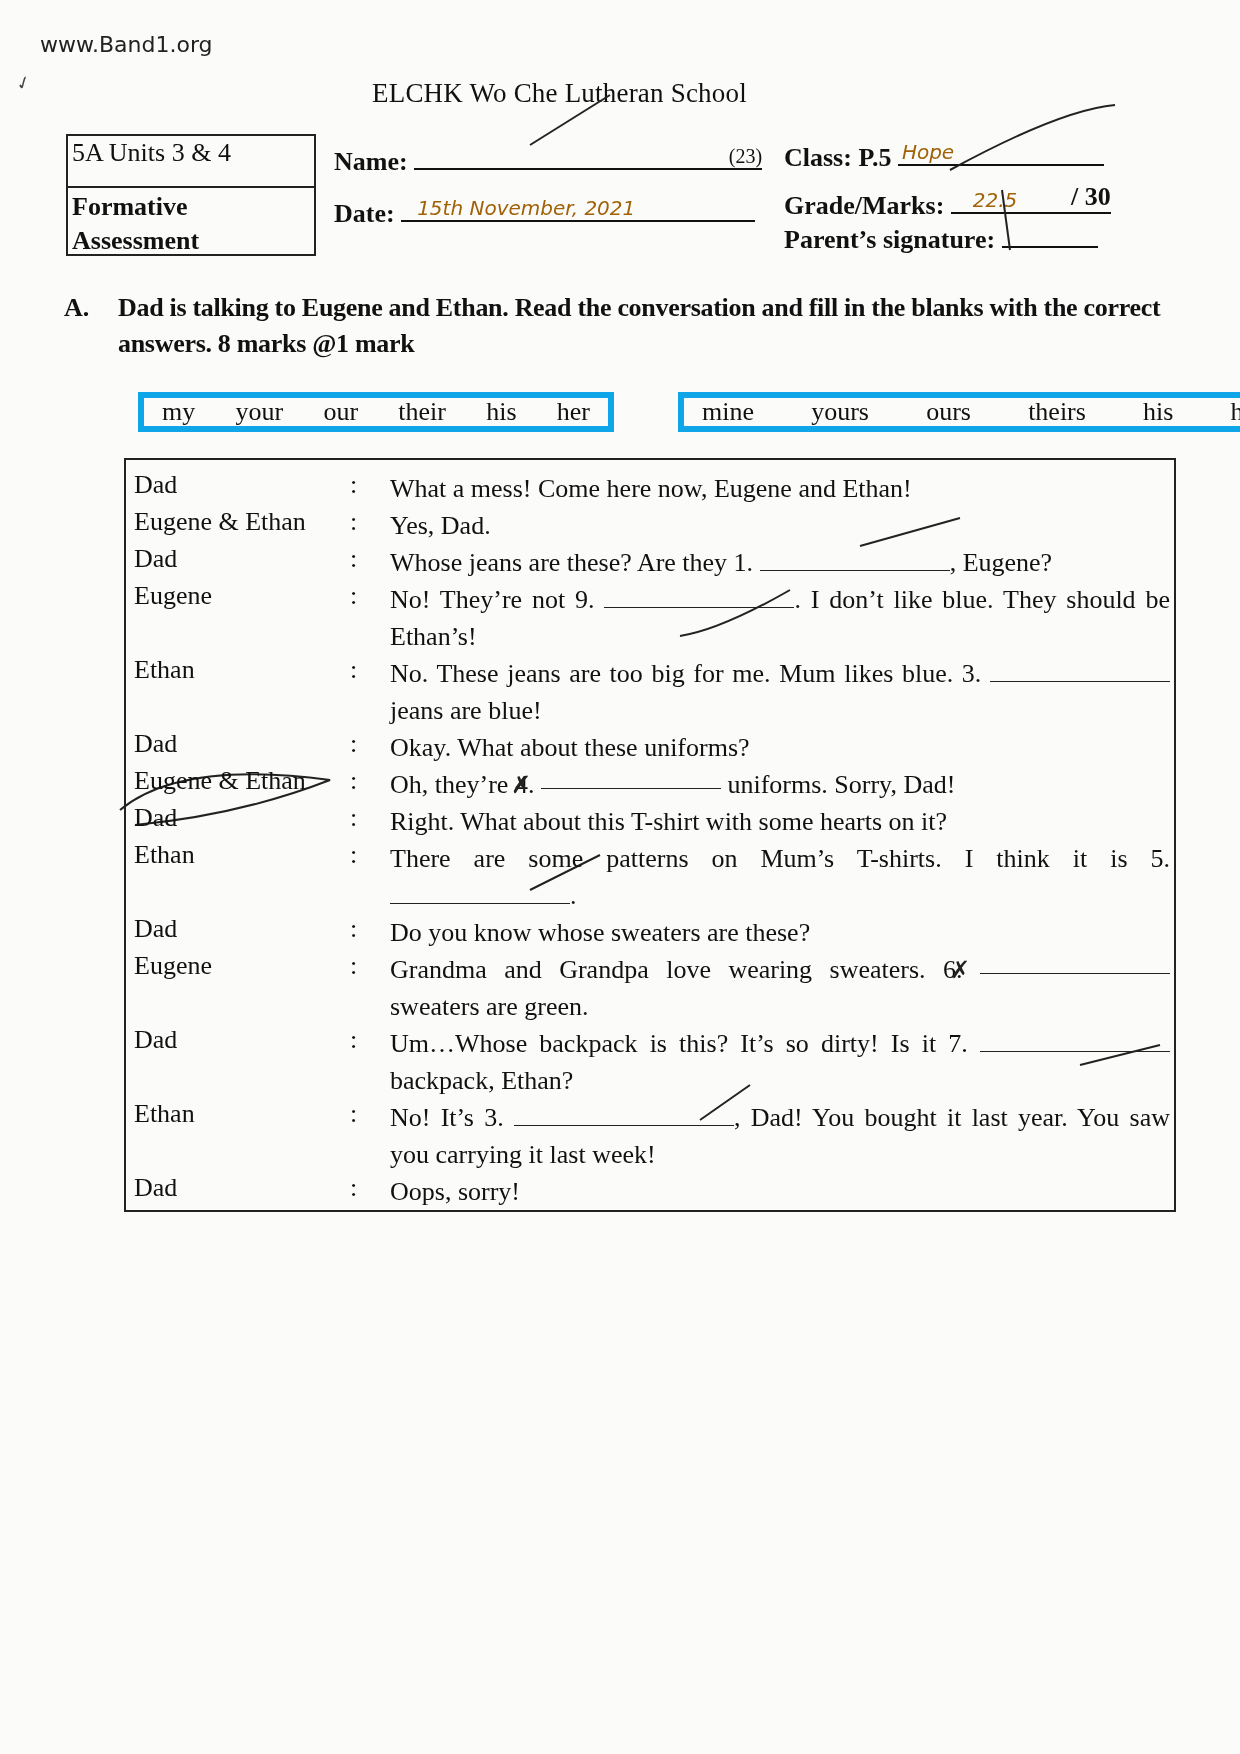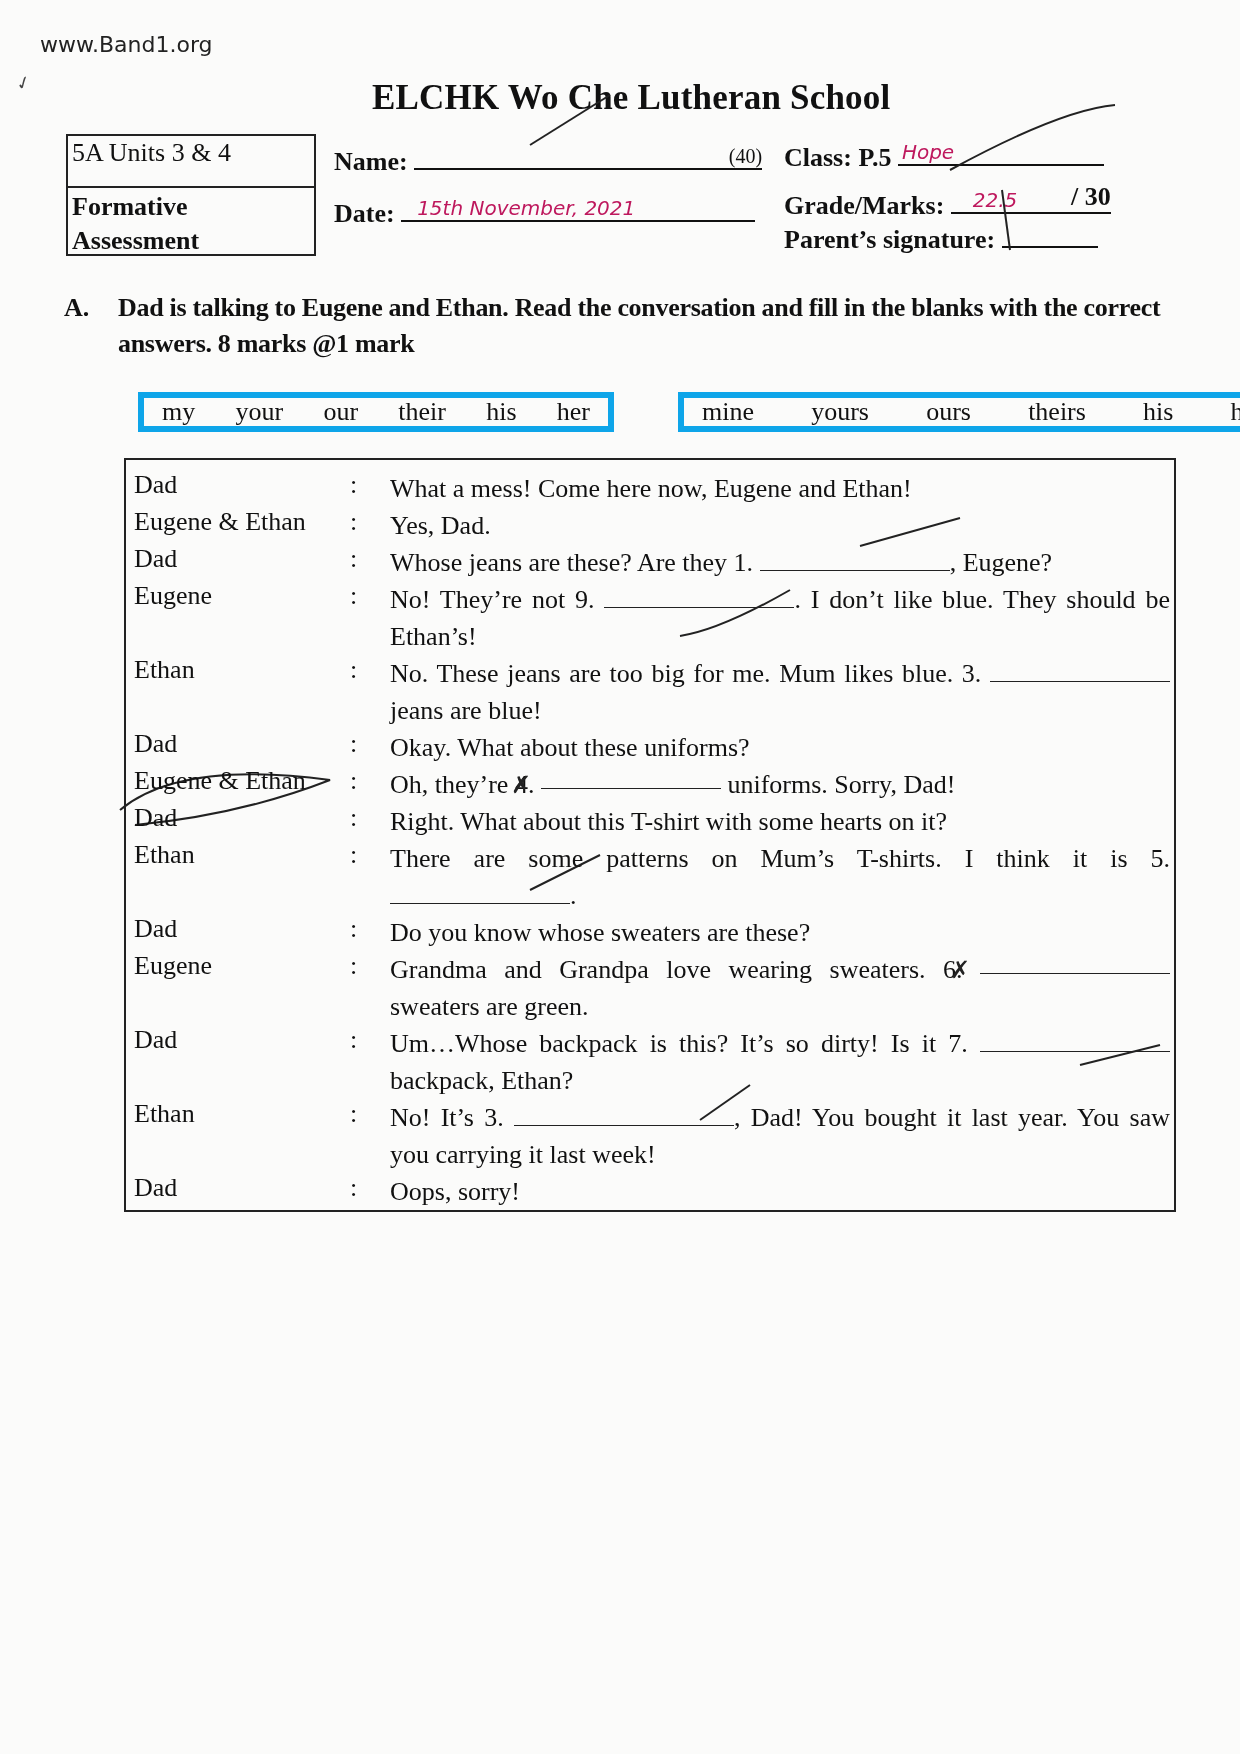--- a/index.html
+++ b/index.html
@@ -8,32 +8,32 @@
     background: #fbfbfa; color: #111;
     font-family: "Liberation Serif", serif;
   }
   .watermark {
     position: absolute; left: 40px; top: 32px;
     font-family: "DejaVu Sans", sans-serif; font-size: 22px; color: #222;
   }
   .tick-mark { position: absolute; left: 16px; top: 72px; font-size: 18px; color: #444; transform: rotate(-20deg); }
   .school-title {
     position: absolute; left: 372px; top: 78px;
-    font-weight: bold; font-size: 35px; letter-spacing: 0.2px;
+    font-weight: normal; font-size: 27px; letter-spacing: 0.2px;
   }
   .info-box {
     position: absolute; left: 66px; top: 134px; width: 250px; height: 122px;
     border: 2px solid #222; box-sizing: border-box;
   }
   .info-box .cell1 { height: 52px; border-bottom: 2px solid #222; box-sizing: border-box;
     font-weight: normal; font-size: 26px; padding: 2px 0 0 4px; }
   .info-box .cell2 { font-weight: bold; font-size: 26px; padding: 2px 0 0 4px; line-height: 34px; }
   .field { position: absolute; font-weight: bold; font-size: 26px; white-space: nowrap; }
   .line { display: inline-block; border-bottom: 2.5px solid #111; vertical-align: baseline; position: relative; height: 26px; }
-  .hw { font-family: "DejaVu Sans", sans-serif; font-weight: normal; font-style: italic; color: #be185d; font-size: 20px; position: absolute; bottom: 0; }
+  .hw { font-family: "DejaVu Sans", sans-serif; font-weight: normal; font-style: italic; color: #a16207; font-size: 20px; position: absolute; bottom: 0; }
   .instruction {
     position: absolute; left: 64px; top: 290px; width: 1120px;
     font-weight: bold; font-size: 26px; line-height: 36px;
   }
   .instruction .label { position: absolute; left: 0; top: 0; }
   .instruction .text { margin-left: 54px; letter-spacing: -0.3px; }
   .wordbox {
     position: absolute; top: 392px; height: 40px; border: 6px solid #0ea5e9; box-sizing: border-box;
     display: flex; align-items: center; justify-content: space-between;
     padding: 0 18px; font-size: 26px;
@@ -64,21 +64,21 @@
   <div class="cell2">
     <div>Formative</div>
     <div>Assessment</div>
   </div>
 </div>
 
 <div class="field" style="left:334px; top:142px;">
   <span>Name:</span>
   <span class="line" style="width:348px;">
     <span class="hw" style="left:20px;"></span>
-    <span style="position:absolute; right:0; bottom:0; font-weight:normal; font-size:20px;">(40)</span>
+    <span style="position:absolute; right:0; bottom:0; font-weight:normal; font-size:20px;">(23)</span>
   </span>
 </div>
 
 <div class="field" style="left:784px; top:138px;">
   <span>Class: P.5</span>
   <span class="line" style="width:206px;">
     <span class="hw" style="left:4px;">Hope</span>
   </span>
 </div>
 

